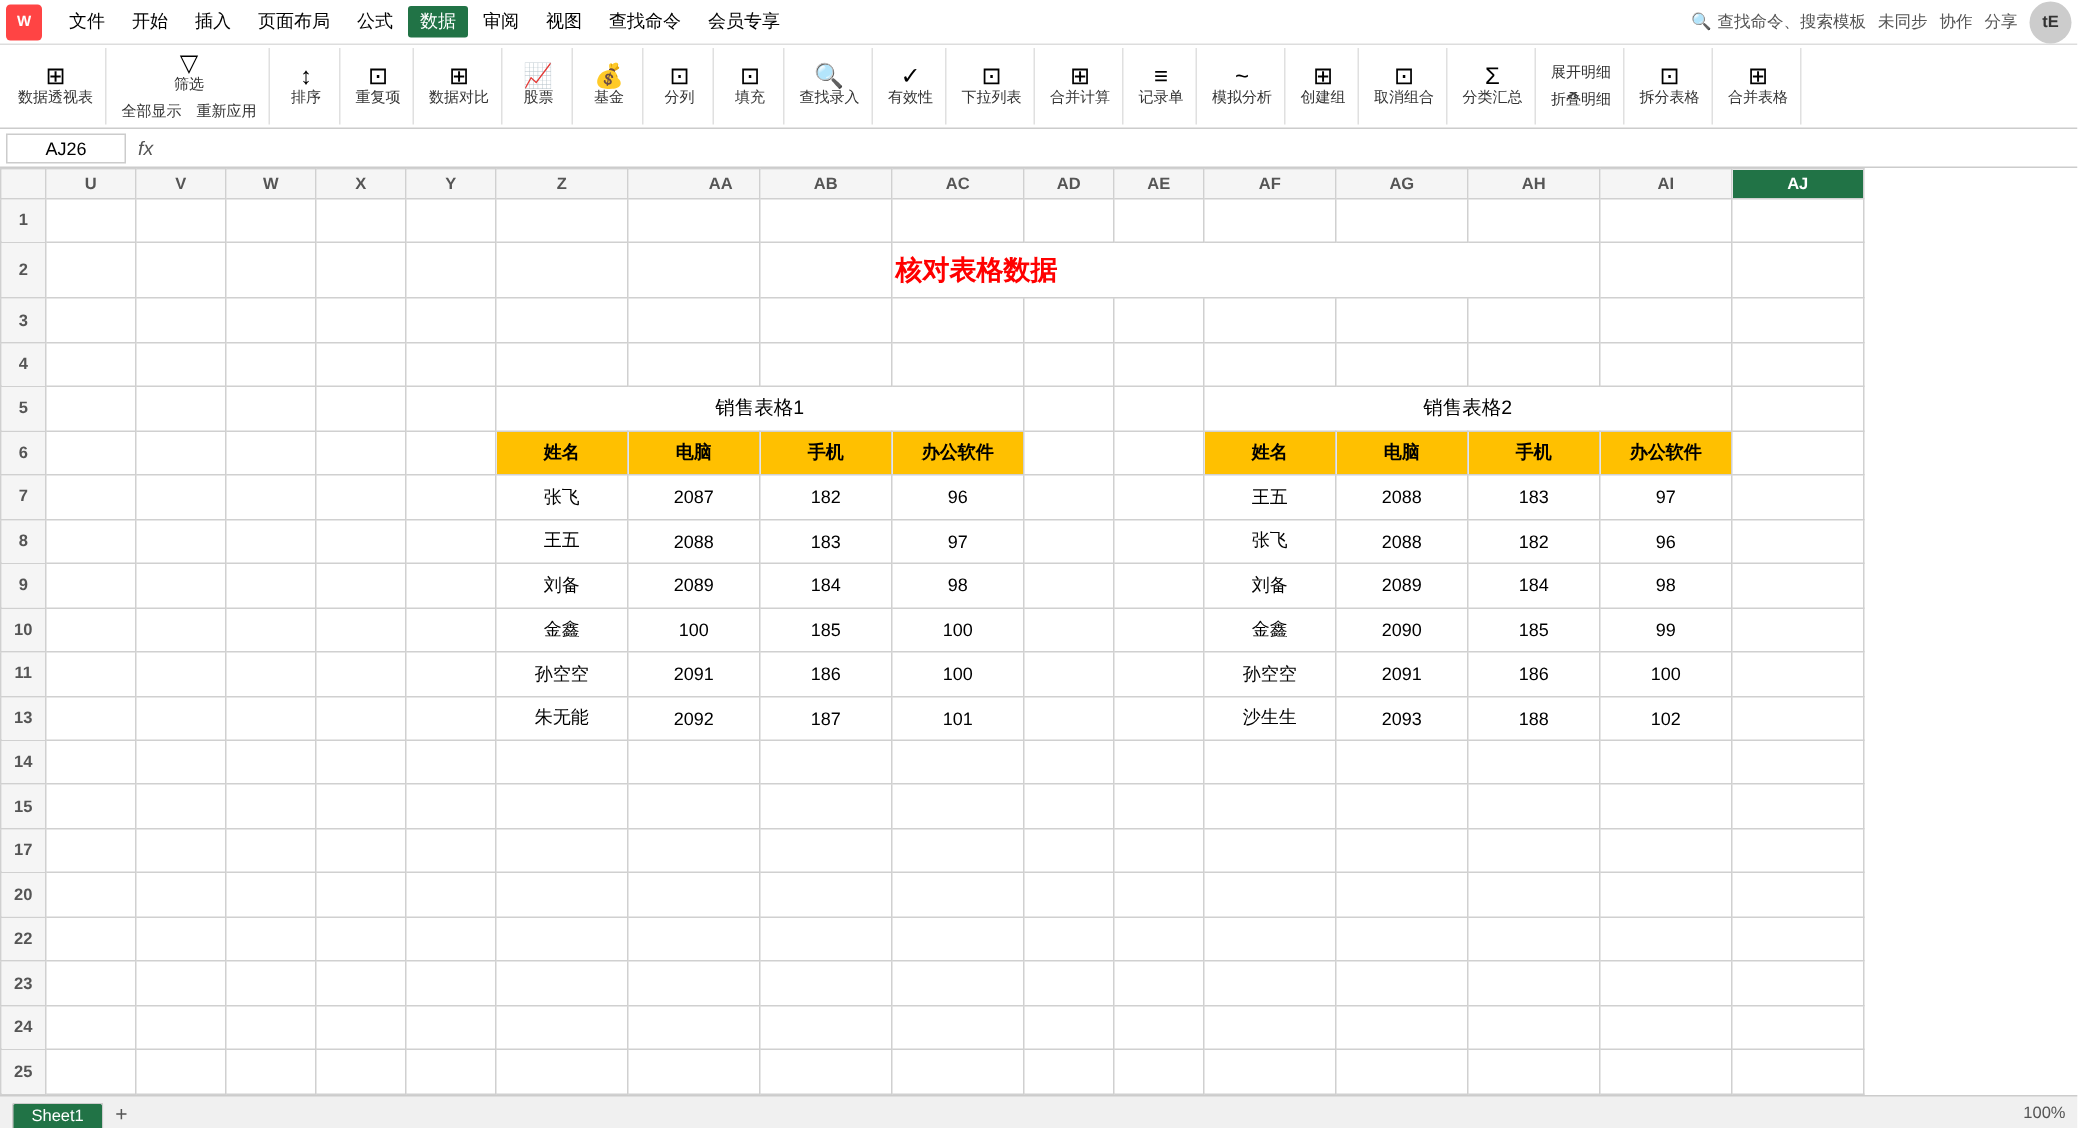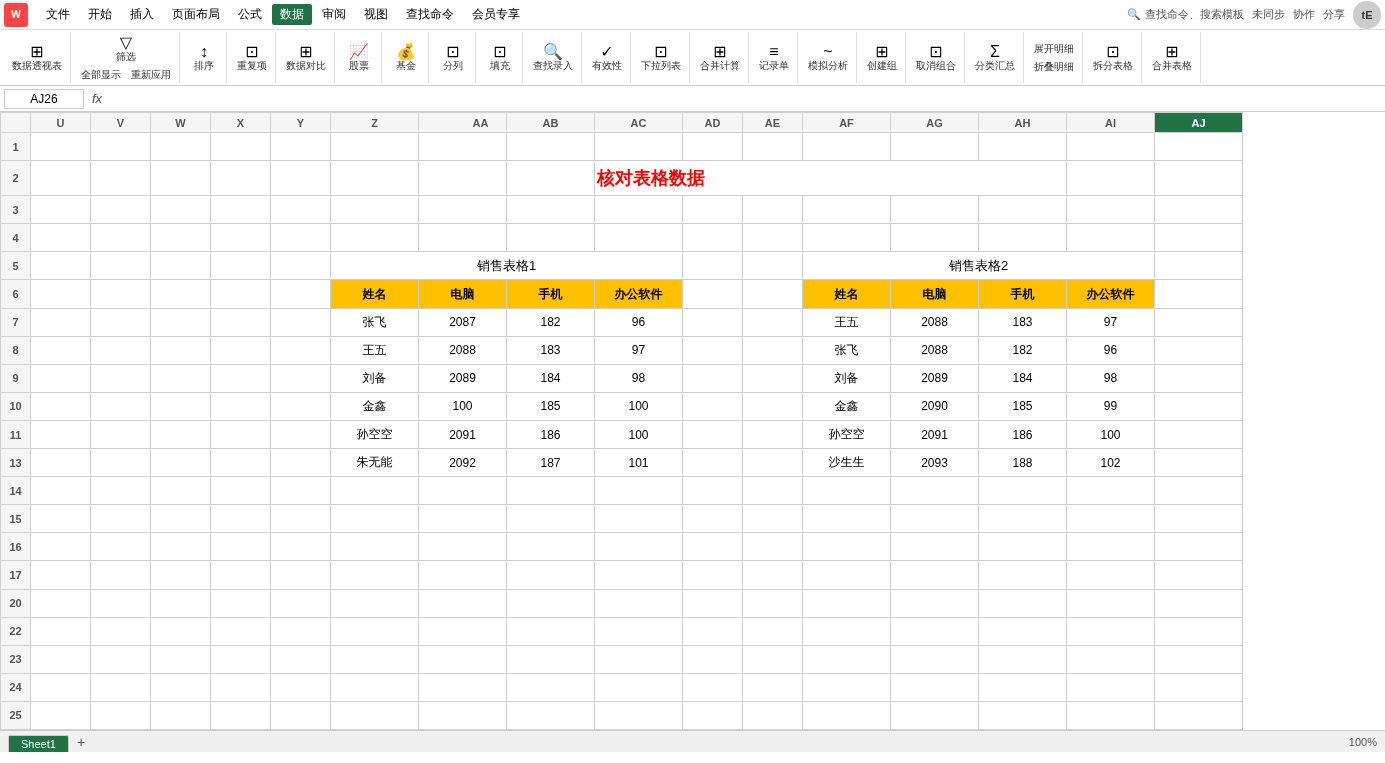--- a/index.html
+++ b/index.html
@@ -692,39 +692,20 @@
               <td class="cell empty" style="border: 1px solid rgb(208, 208, 208);"></td>
               <td class="cell empty" style="border: 1px solid rgb(208, 208, 208);"></td>
               <td class="cell empty" style="border: 1px solid rgb(208, 208, 208);"></td>
               <td class="cell empty" style="border: 1px solid rgb(208, 208, 208);"></td>
               <td class="cell empty" style="border: 1px solid rgb(208, 208, 208);"></td>
               <td class="cell empty" style="border: 1px solid rgb(208, 208, 208);"></td>
               <td class="cell empty" style="border: 1px solid rgb(208, 208, 208);"></td>
               <td class="cell empty" style="border: 1px solid rgb(208, 208, 208);"></td>
             </tr>
             <tr>
-              <th class="row-num">16</th>
-              <td class="cell empty" style="border: 1px solid rgb(208, 208, 208);"></td>
-              <td class="cell empty" style="border: 1px solid rgb(208, 208, 208);"></td>
-              <td class="cell empty" style="border: 1px solid rgb(208, 208, 208);"></td>
-              <td class="cell empty" style="border: 1px solid rgb(208, 208, 208);"></td>
-              <td class="cell empty" style="border: 1px solid rgb(208, 208, 208);"></td>
-              <td class="cell empty" style="border: 1px solid rgb(208, 208, 208);"></td>
-              <td class="cell empty" style="border: 1px solid rgb(208, 208, 208);"></td>
-              <td class="cell empty" style="border: 1px solid rgb(208, 208, 208);"></td>
-              <td class="cell empty" style="border: 1px solid rgb(208, 208, 208);"></td>
-              <td class="cell empty" style="border: 1px solid rgb(208, 208, 208);"></td>
-              <td class="cell empty" style="border: 1px solid rgb(208, 208, 208);"></td>
-              <td class="cell empty" style="border: 1px solid rgb(208, 208, 208);"></td>
-              <td class="cell empty" style="border: 1px solid rgb(208, 208, 208);"></td>
-              <td class="cell empty" style="border: 1px solid rgb(208, 208, 208);"></td>
-              <td class="cell empty" style="border: 1px solid rgb(208, 208, 208);"></td>
-              <td class="cell empty" style="border: 1px solid rgb(208, 208, 208);"></td>
-            </tr>
-            <tr>
               <th class="row-num">17</th>
               <td class="cell empty" style="border: 1px solid rgb(208, 208, 208);"></td>
               <td class="cell empty" style="border: 1px solid rgb(208, 208, 208);"></td>
               <td class="cell empty" style="border: 1px solid rgb(208, 208, 208);"></td>
               <td class="cell empty" style="border: 1px solid rgb(208, 208, 208);"></td>
               <td class="cell empty" style="border: 1px solid rgb(208, 208, 208);"></td>
               <td class="cell empty" style="border: 1px solid rgb(208, 208, 208);"></td>
               <td class="cell empty" style="border: 1px solid rgb(208, 208, 208);"></td>
               <td class="cell empty" style="border: 1px solid rgb(208, 208, 208);"></td>
               <td class="cell empty" style="border: 1px solid rgb(208, 208, 208);"></td>

